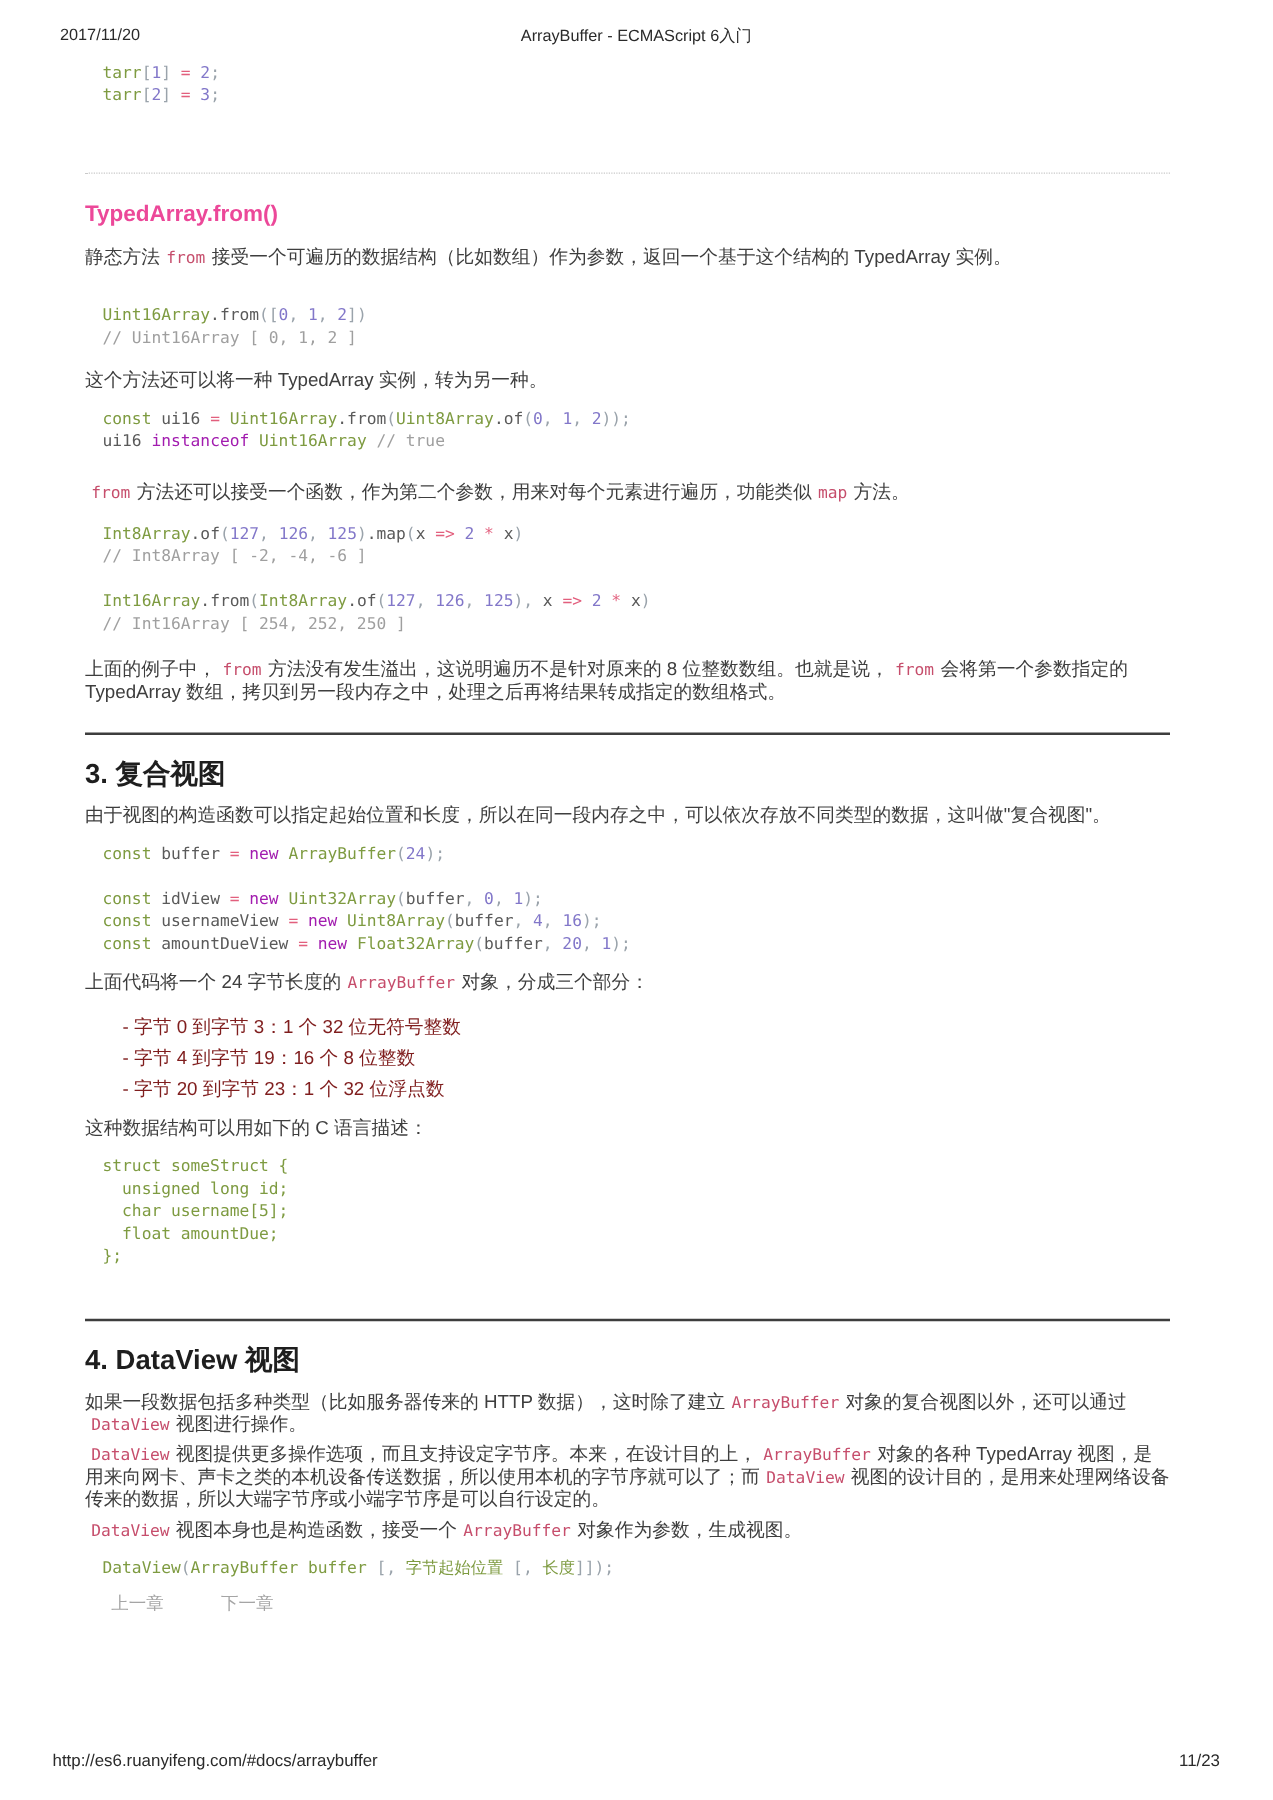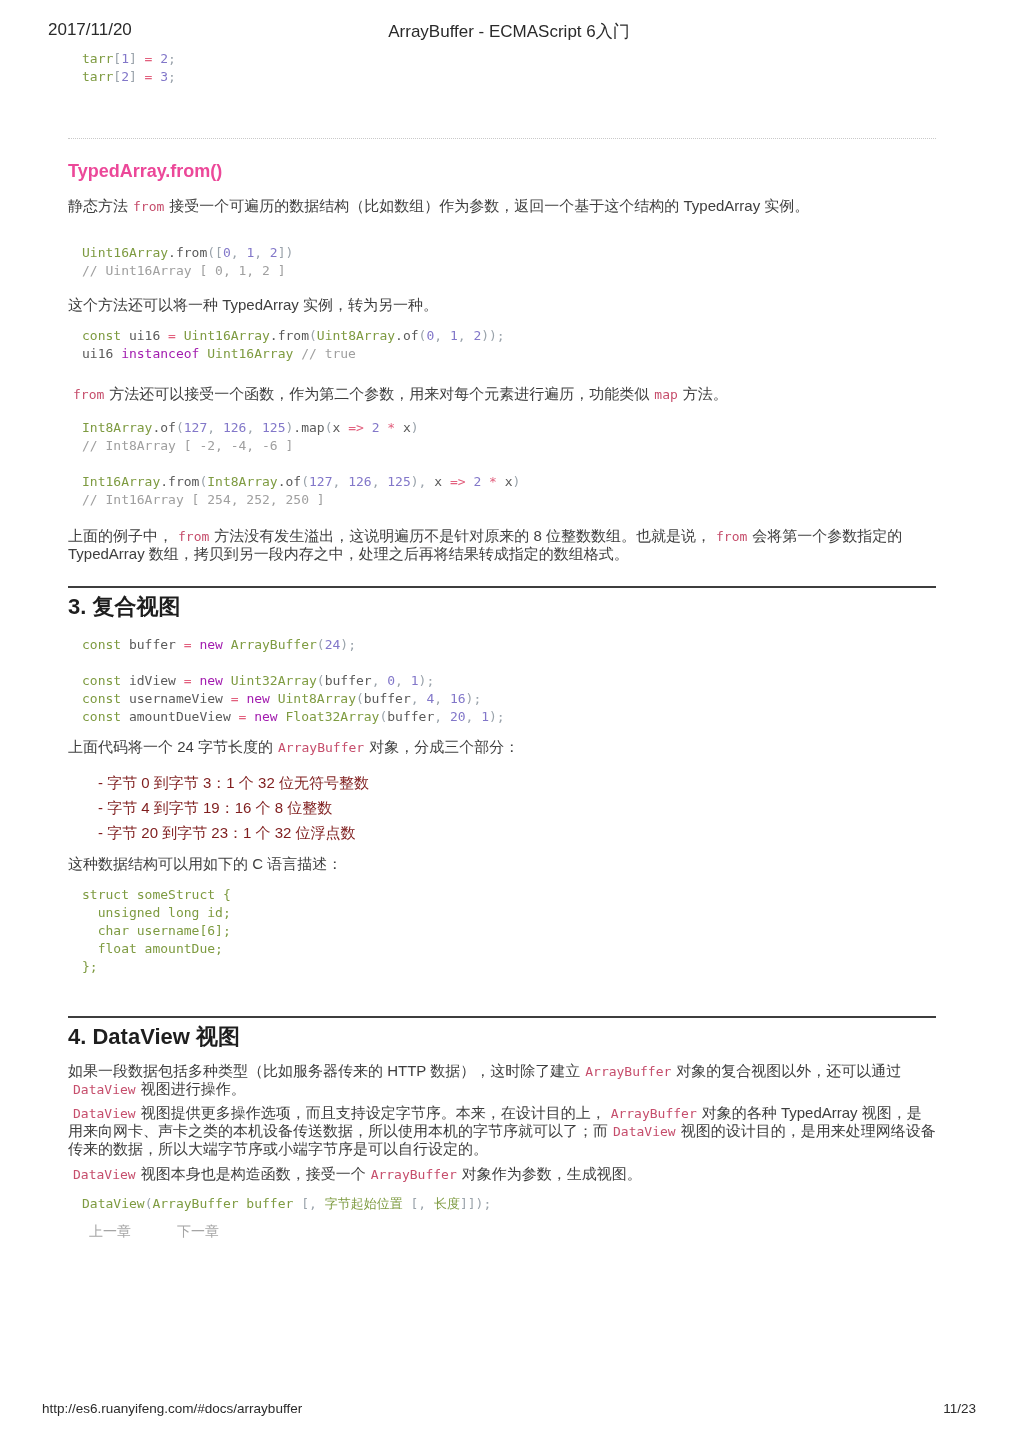--- a/index.html
+++ b/index.html
@@ -4,36 +4,36 @@
 <style>
   * { box-sizing: border-box; }
   html, body { margin: 0; padding: 0; }
   body {
     width: 1018px; height: 1440px; position: relative; overflow: hidden;
     background: #ffffff;
     font-family: "Liberation Sans", "DejaVu Sans", sans-serif;
     color: #3e3e3e;
   }
   
-  .hdr { position: absolute; top: 20px; left: 42px; right: 42px; font-size: 17px; color: #2a2a2a; }
+  .hdr { position: absolute; top: 20px; left: 42px; right: 42px; font-size: 13px; color: #2a2a2a; }
   .hdr .date { position: absolute; left: 6px; top: 0; }
   .hdr .title { text-align: center; }
   .ftr { position: absolute; bottom: 24px; left: 42px; right: 42px; font-size: 13.5px; color: #2a2a2a;
          display: flex; justify-content: space-between; }
   
   .content { position: absolute; top: 44px; left: 68px; right: 82px; }
   p.para { margin: 0; font-size: 15px; line-height: 17px; color: #3e3e3e; }
   pre.code {
     margin: 0 0 0 14px; padding: 0;
     font-family: "DejaVu Sans Mono", "Liberation Mono", monospace;
     font-size: 13px; line-height: 18px; white-space: pre; color: #5a5a5a;
   }
   h3.sub { margin: 20px 0 0; font-size: 18px; line-height: 24px; font-weight: bold; color: #ec4899; }
   h2.sec { margin: 0; font-size: 22px; line-height: 30px; font-weight: bold; color: #1e1e1e;
-           border-top: 2px solid #3d3d3d; padding-top: 4px; }
+           border-top: 2px solid #3d3d3d; padding-top: 16px; }
   hr.dotted { border: none; border-top: 1px dotted #c9c9c9; margin: 52px 0 0; height: 0; }
   ul.bullets { list-style: none; margin: 14px 0 0; padding: 0 0 0 30px; }
   ul.bullets li { font-size: 15px; line-height: 25px; color: #7f1d1d; }
   ul.bullets li::before { content: "- "; }
   .pager { text-align: left; font-size: 14px; color: #a5a5a5; }
   .pager a { color: #a5a5a5; text-decoration: none; margin: 0 21px; cursor: pointer; }
   
   .tk-g  { color: #7e9b41; }   
   .tk-b  { color: #a21caf; }   
   .tk-u  { color: #8277c9; }   
@@ -100,40 +100,41 @@
   <pre class="code" id="c-int8"><span class="tk-g">Int8Array</span><span class="tk-d">.of</span><span class="tk-n">(</span><span class="tk-u">127</span><span class="tk-n">, </span><span class="tk-u">126</span><span class="tk-n">, </span><span class="tk-u">125</span><span class="tk-n">)</span><span class="tk-d">.map</span><span class="tk-n">(</span><span class="tk-d">x </span><span class="tk-o">=&gt; </span><span class="tk-u">2 </span><span class="tk-o">* </span><span class="tk-d">x</span><span class="tk-n">)</span>
 <span class="tk-m">// Int8Array [ -2, -4, -6 ]</span>
 
 <span class="tk-g">Int16Array</span><span class="tk-d">.from</span><span class="tk-n">(</span><span class="tk-g">Int8Array</span><span class="tk-d">.of</span><span class="tk-n">(</span><span class="tk-u">127</span><span class="tk-n">, </span><span class="tk-u">126</span><span class="tk-n">, </span><span class="tk-u">125</span><span class="tk-n">), </span><span class="tk-d">x </span><span class="tk-o">=&gt; </span><span class="tk-u">2 </span><span class="tk-o">* </span><span class="tk-d">x</span><span class="tk-n">)</span>
 <span class="tk-m">// Int16Array [ 254, 252, 250 ]</span></pre>
 
   <p class="para" id="p-ovf"><span>上面的例子中，</span><span class="tk-ic">from</span><span>方法没有发生溢出，这说明遍历不是针对原来的 8 位整数数组。也就是说，</span><span class="tk-ic">from</span><span>会将第一个参数指定的 TypedArray 数组，拷贝到另一段内存之中，处理之后再将结果转成指定的数组格式。</span></p>
 
   <h2 class="sec" id="h-s3">3. 复合视图</h2>
 
+  <p class="para" id="p-comp"><span>由于视图的构造函数可以指定起始位置和长度，所以在同一段内存之中，可以依次存放不同类型的数据，这叫做"复合视图"。</span></p>
 
   <pre class="code" id="c-buf"><span class="tk-g">const </span><span class="tk-d">buffer </span><span class="tk-o">= </span><span class="tk-b">new </span><span class="tk-g">ArrayBuffer</span><span class="tk-n">(</span><span class="tk-u">24</span><span class="tk-n">);</span>
 
 <span class="tk-g">const </span><span class="tk-d">idView </span><span class="tk-o">= </span><span class="tk-b">new </span><span class="tk-g">Uint32Array</span><span class="tk-n">(</span><span class="tk-d">buffer</span><span class="tk-n">, </span><span class="tk-u">0</span><span class="tk-n">, </span><span class="tk-u">1</span><span class="tk-n">);</span>
 <span class="tk-g">const </span><span class="tk-d">usernameView </span><span class="tk-o">= </span><span class="tk-b">new </span><span class="tk-g">Uint8Array</span><span class="tk-n">(</span><span class="tk-d">buffer</span><span class="tk-n">, </span><span class="tk-u">4</span><span class="tk-n">, </span><span class="tk-u">16</span><span class="tk-n">);</span>
 <span class="tk-g">const </span><span class="tk-d">amountDueView </span><span class="tk-o">= </span><span class="tk-b">new </span><span class="tk-g">Float32Array</span><span class="tk-n">(</span><span class="tk-d">buffer</span><span class="tk-n">, </span><span class="tk-u">20</span><span class="tk-n">, </span><span class="tk-u">1</span><span class="tk-n">);</span></pre>
 
   <p class="para" id="p-24"><span>上面代码将一个 24 字节长度的</span><span class="tk-ic">ArrayBuffer</span><span>对象，分成三个部分：</span></p>
 
   <ul class="bullets" id="ul-bytes">
       <li>字节 0 到字节 3：1 个 32 位无符号整数</li>
       <li>字节 4 到字节 19：16 个 8 位整数</li>
       <li>字节 20 到字节 23：1 个 32 位浮点数</li>
     </ul>
 
   <p class="para" id="p-c"><span>这种数据结构可以用如下的 C 语言描述：</span></p>
 
   <pre class="code" id="c-struct"><span class="tk-g">struct someStruct {</span>
 <span class="tk-g">  unsigned long id;</span>
-<span class="tk-g">  char username[6];</span>
+<span class="tk-g">  char username[5];</span>
 <span class="tk-g">  float amountDue;</span>
 <span class="tk-g">};</span></pre>
 
   <h2 class="sec" id="h-s4">4. DataView 视图</h2>
 
   <p class="para" id="p-http"><span>如果一段数据包括多种类型（比如服务器传来的 HTTP 数据），这时除了建立</span><span class="tk-ic">ArrayBuffer</span><span>对象的复合视图以外，还可以通过</span><span class="tk-ic">DataView</span><span>视图进行操作。</span></p>
 
   <p class="para" id="p-endian"><span class="tk-ic">DataView</span><span>视图提供更多操作选项，而且支持设定字节序。本来，在设计目的上，</span><span class="tk-ic">ArrayBuffer</span><span>对象的各种 TypedArray 视图，是用来向网卡、声卡之类的本机设备传送数据，所以使用本机的字节序就可以了；而</span><span class="tk-ic">DataView</span><span>视图的设计目的，是用来处理网络设备传来的数据，所以大端字节序或小端字节序是可以自行设定的。</span></p>
 
   <p class="para" id="p-ctor"><span class="tk-ic">DataView</span><span>视图本身也是构造函数，接受一个</span><span class="tk-ic">ArrayBuffer</span><span>对象作为参数，生成视图。</span></p>

